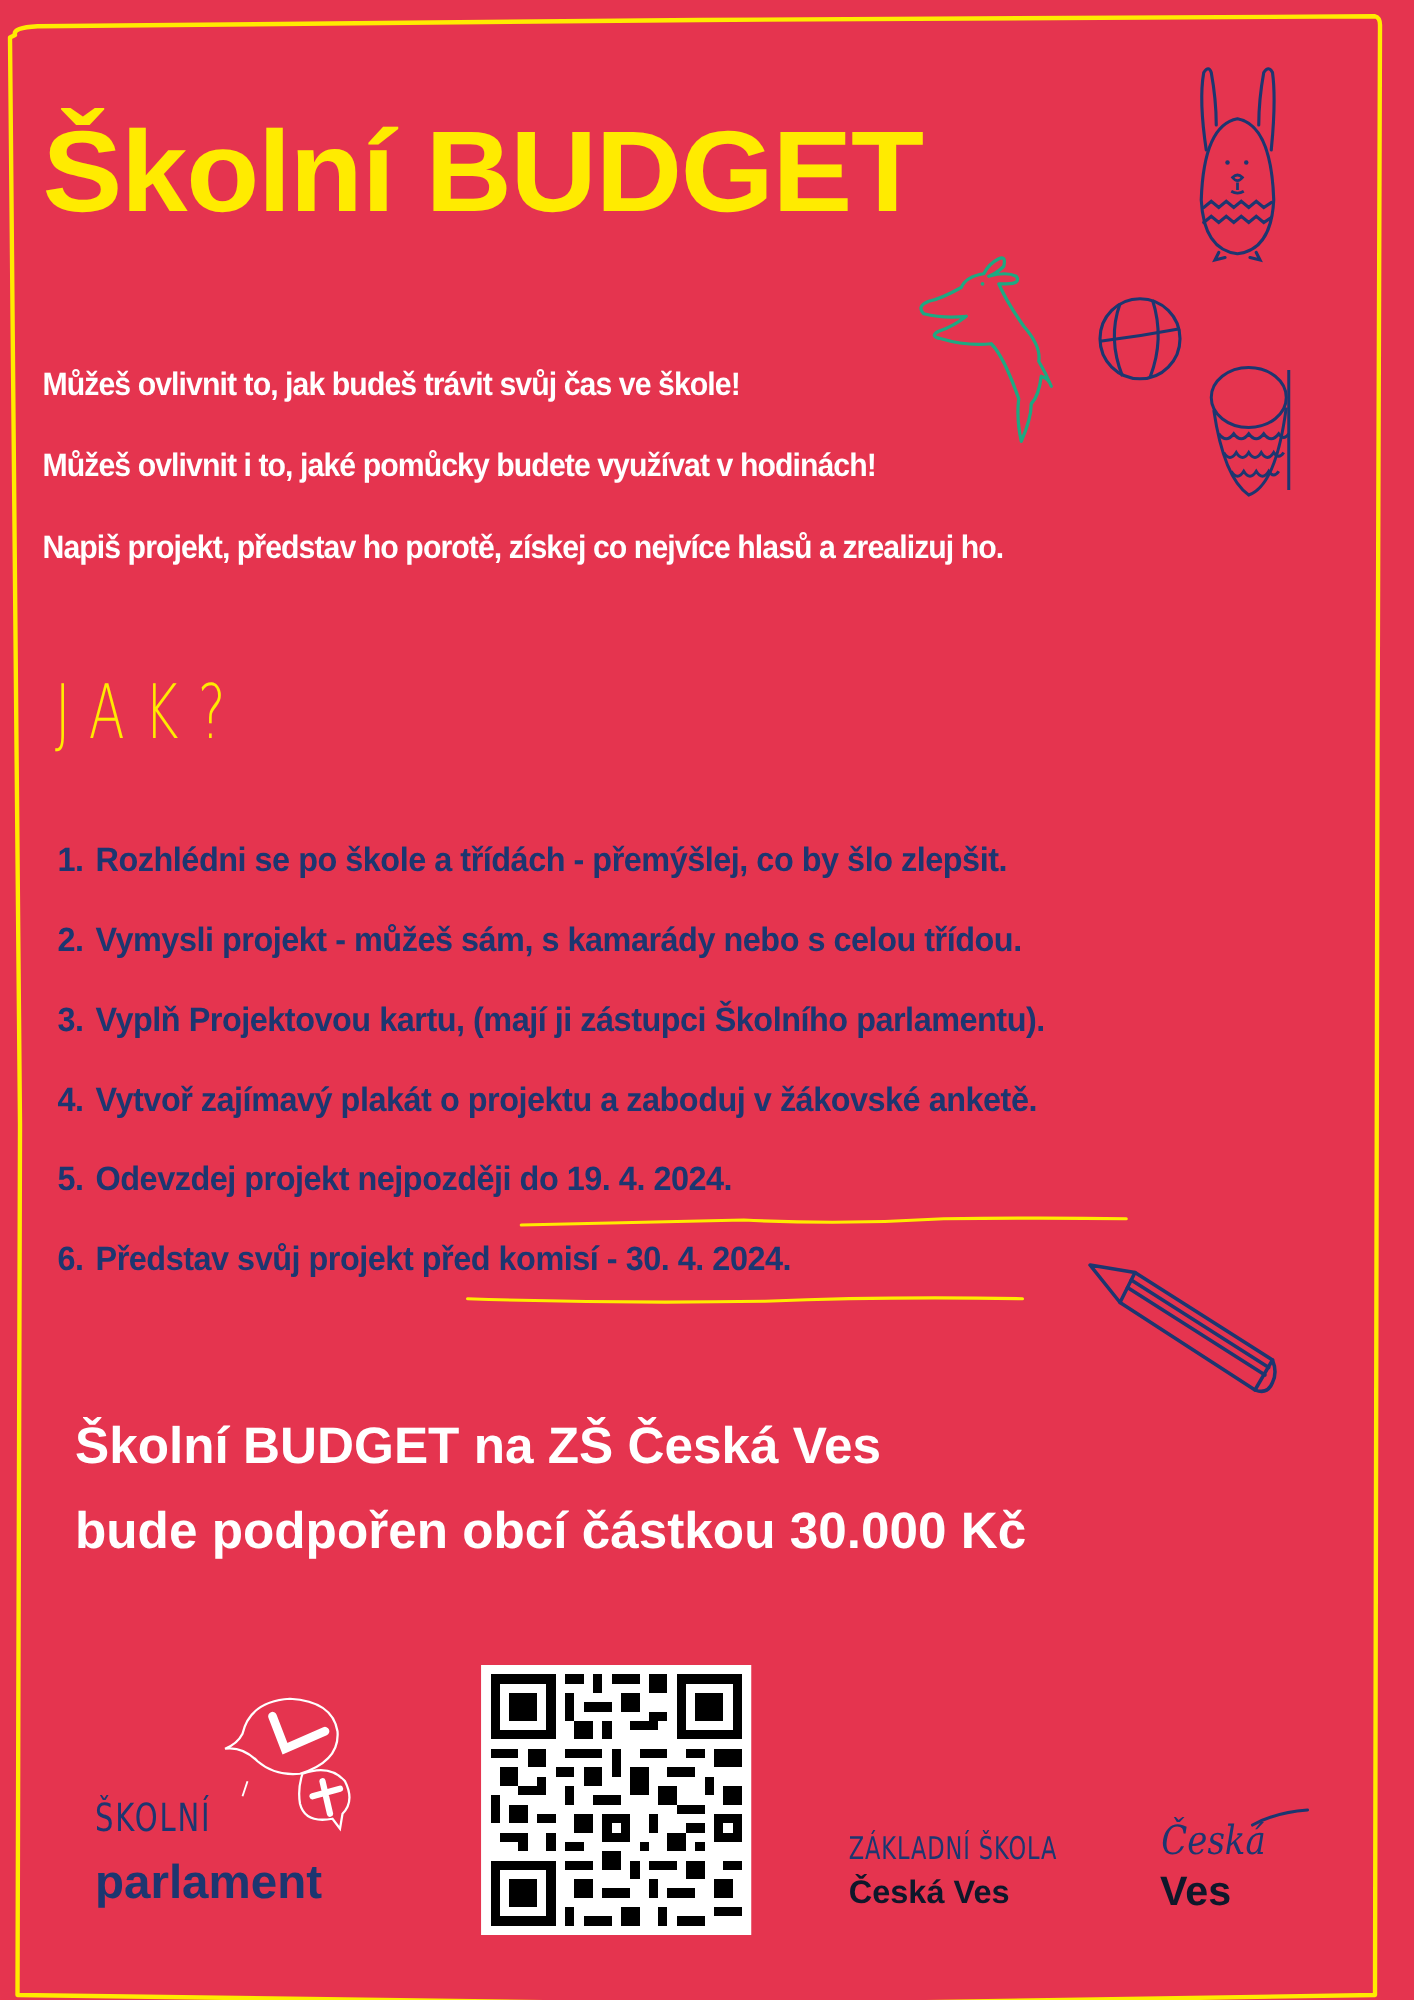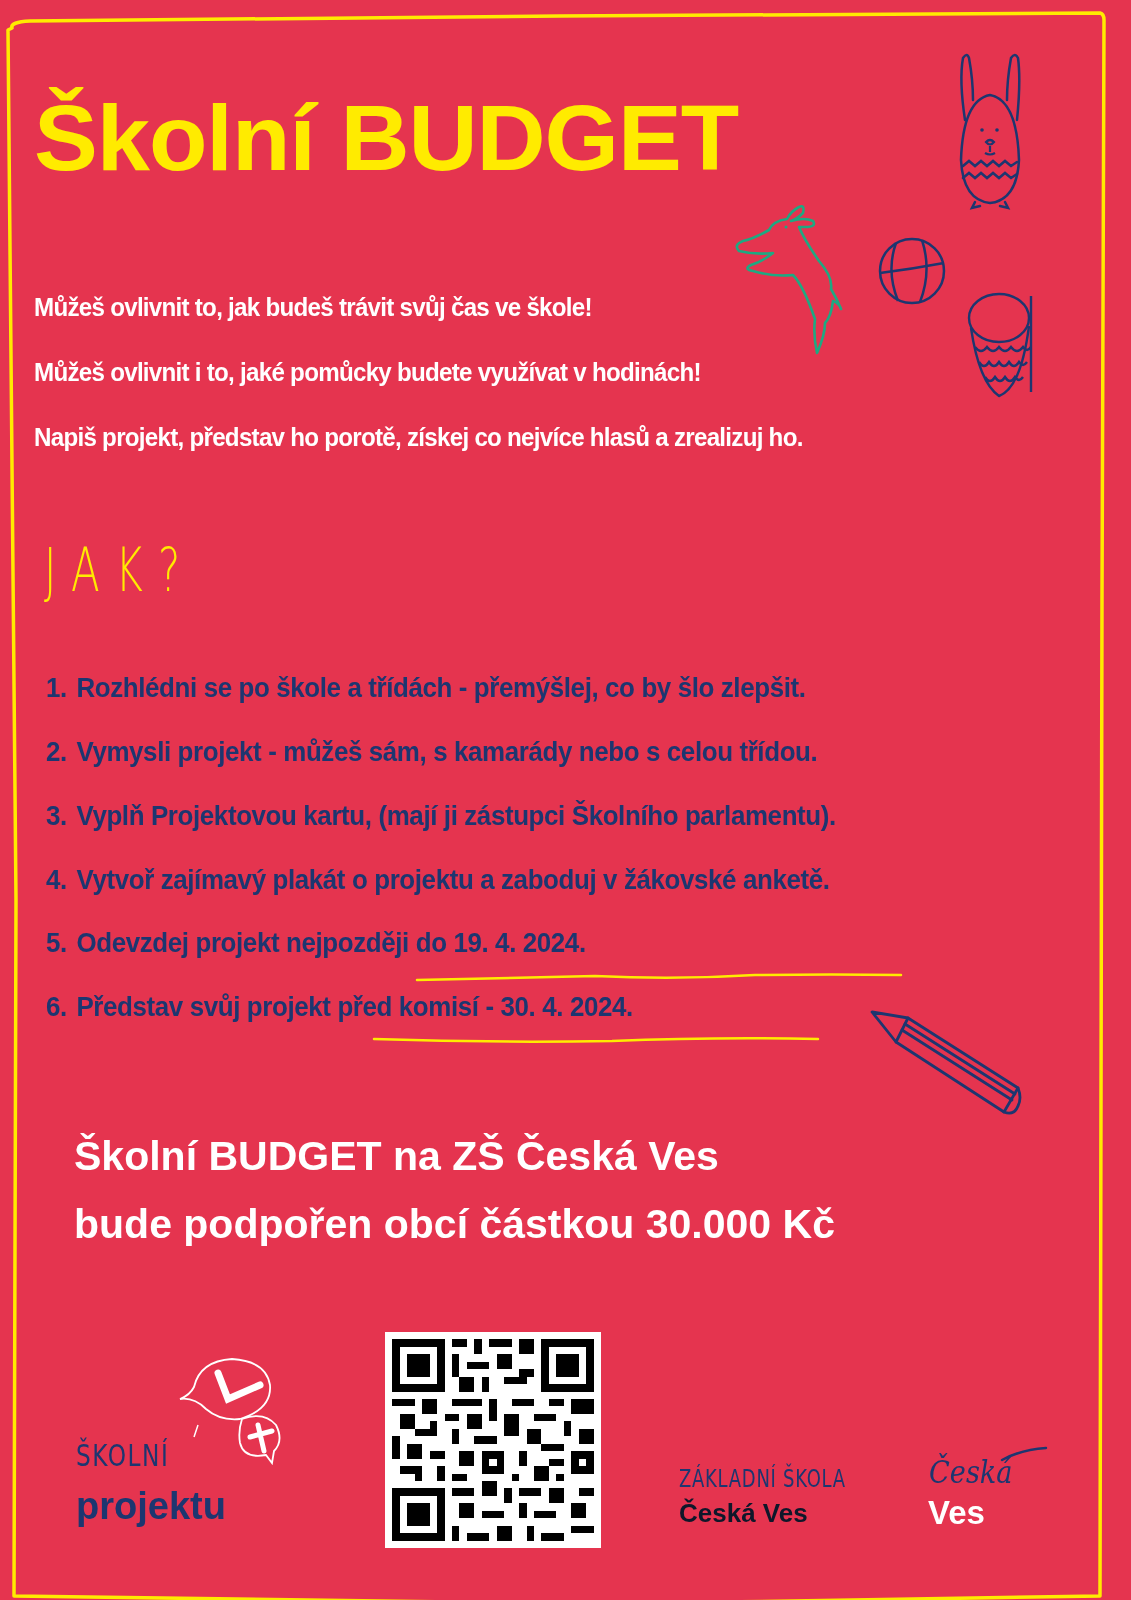--- a/index.html
+++ b/index.html
@@ -33,21 +33,21 @@
   .step {
     position:absolute; left:46px; color:#1d3670;
     font-family:"Liberation Sans", sans-serif; font-weight:700;
     font-size:27px; letter-spacing:-0.4px; white-space:nowrap;
     transform:scaleX(0.96); transform-origin:left;
   }
   .step .num { display:inline-block; margin-right:10px; }
   .support {
     position:absolute; left:60px; color:#ffffff;
     font-family:"Liberation Sans", sans-serif; font-weight:700;
-    font-size:41px; white-space:nowrap;margin-left:14px;
+    font-size:41px; white-space:nowrap;
   }
   .qr {
     position:absolute; left:385px; top:1332px; width:216px; height:216px;
     background:#fff;
   }
   .logo-sp1 {
     position:absolute; left:76px; top:1440px; color:#1d3670;
     font-family:"DejaVu Sans", sans-serif; font-size:31px;
     letter-spacing:2px; transform:scaleX(0.75); transform-origin:left; line-height:1;
   }
@@ -63,21 +63,21 @@
   .zs2 {
     position:absolute; left:679px; top:1500px; color:#0f172a;
     font-family:"Liberation Sans", sans-serif; font-weight:700; font-size:26px; line-height:1;
   }
   .cv1 {
     position:absolute; left:929px; top:1456px; color:#1d3670;
     font-family:"DejaVu Serif", serif; font-style:italic; font-size:32px; line-height:1;
     transform:scaleX(0.85); transform-origin:left;
   }
   .cv2 {
-    position:absolute; left:928px; top:1496px; color:#ffffff;
+    position:absolute; left:928px; top:1496px; color:#0f172a;
     font-family:"Liberation Sans", sans-serif; font-weight:700; font-size:33px; line-height:1;
   }
   svg.abs { position:absolute; overflow:visible; }
 </style>
 </head>
 <body>
 
 <svg class="abs frame" width="1131" height="1600" viewBox="0 0 1131 1600">
   <path d="M12 28 Q10 22 30 21 L560 16 L1100 13 Q1104 14 1104 20 L1102 600 L1100 1596 L600 1604 L14 1596 L16 900 L8 30 Z" fill="none" stroke="#ffeb00" stroke-width="3.5" stroke-linejoin="round" transform="translate(0,0)"></path>
 </svg>
@@ -159,21 +159,21 @@
 <svg class="abs" style="left:170px;top:1355px" width="130" height="120" viewBox="0 0 130 120">
   <g fill="none" stroke="#ffffff" stroke-width="1.8">
     <path d="M24 32 Q30 6 62 4 Q96 6 100 30 Q102 54 70 64 Q50 66 36 54 Q24 42 10 44 Q20 40 24 32 Z"></path>
     <path d="M72 64 Q94 56 106 70 Q114 86 104 96 L102 108 L96 100 Q74 104 70 88 Q68 76 72 64 Z"></path>
   </g>
   <path d="M48 18 L58 44 L90 30" fill="none" stroke="#ffffff" stroke-width="7" stroke-linecap="round"></path>
   <path d="M80 82 L102 76 M88 70 L94 96" fill="none" stroke="#ffffff" stroke-width="5" stroke-linecap="round"></path>
   <path d="M28 70 L24 82" stroke="#ffffff" stroke-width="1.5"></path>
 </svg>
 <div class="logo-sp1">ŠKOLNÍ</div>
-<div class="logo-sp2">projektu</div>
+<div class="logo-sp2">parlament</div>
 
 <div class="qr">
   <svg width="216" height="216" viewBox="0 0 29 29" shape-rendering="crispEdges">
     <rect x="0" y="0" width="29" height="29" fill="#fff"></rect>
     <g fill="#000">
       <path d="M1 1h7v7h-7z M2 2v5h5v-5z M3 3h3v3h-3z" fill-rule="evenodd"></path>
       <path d="M21 1h7v7h-7z M22 2v5h5v-5z M23 3h3v3h-3z" fill-rule="evenodd"></path>
       <path d="M1 21h7v7h-7z M2 22v5h5v-5z M3 23h3v3h-3z" fill-rule="evenodd"></path>
       <rect x="9" y="1" width="2" height="1"></rect>
         <rect x="12" y="1" width="1" height="2"></rect>

